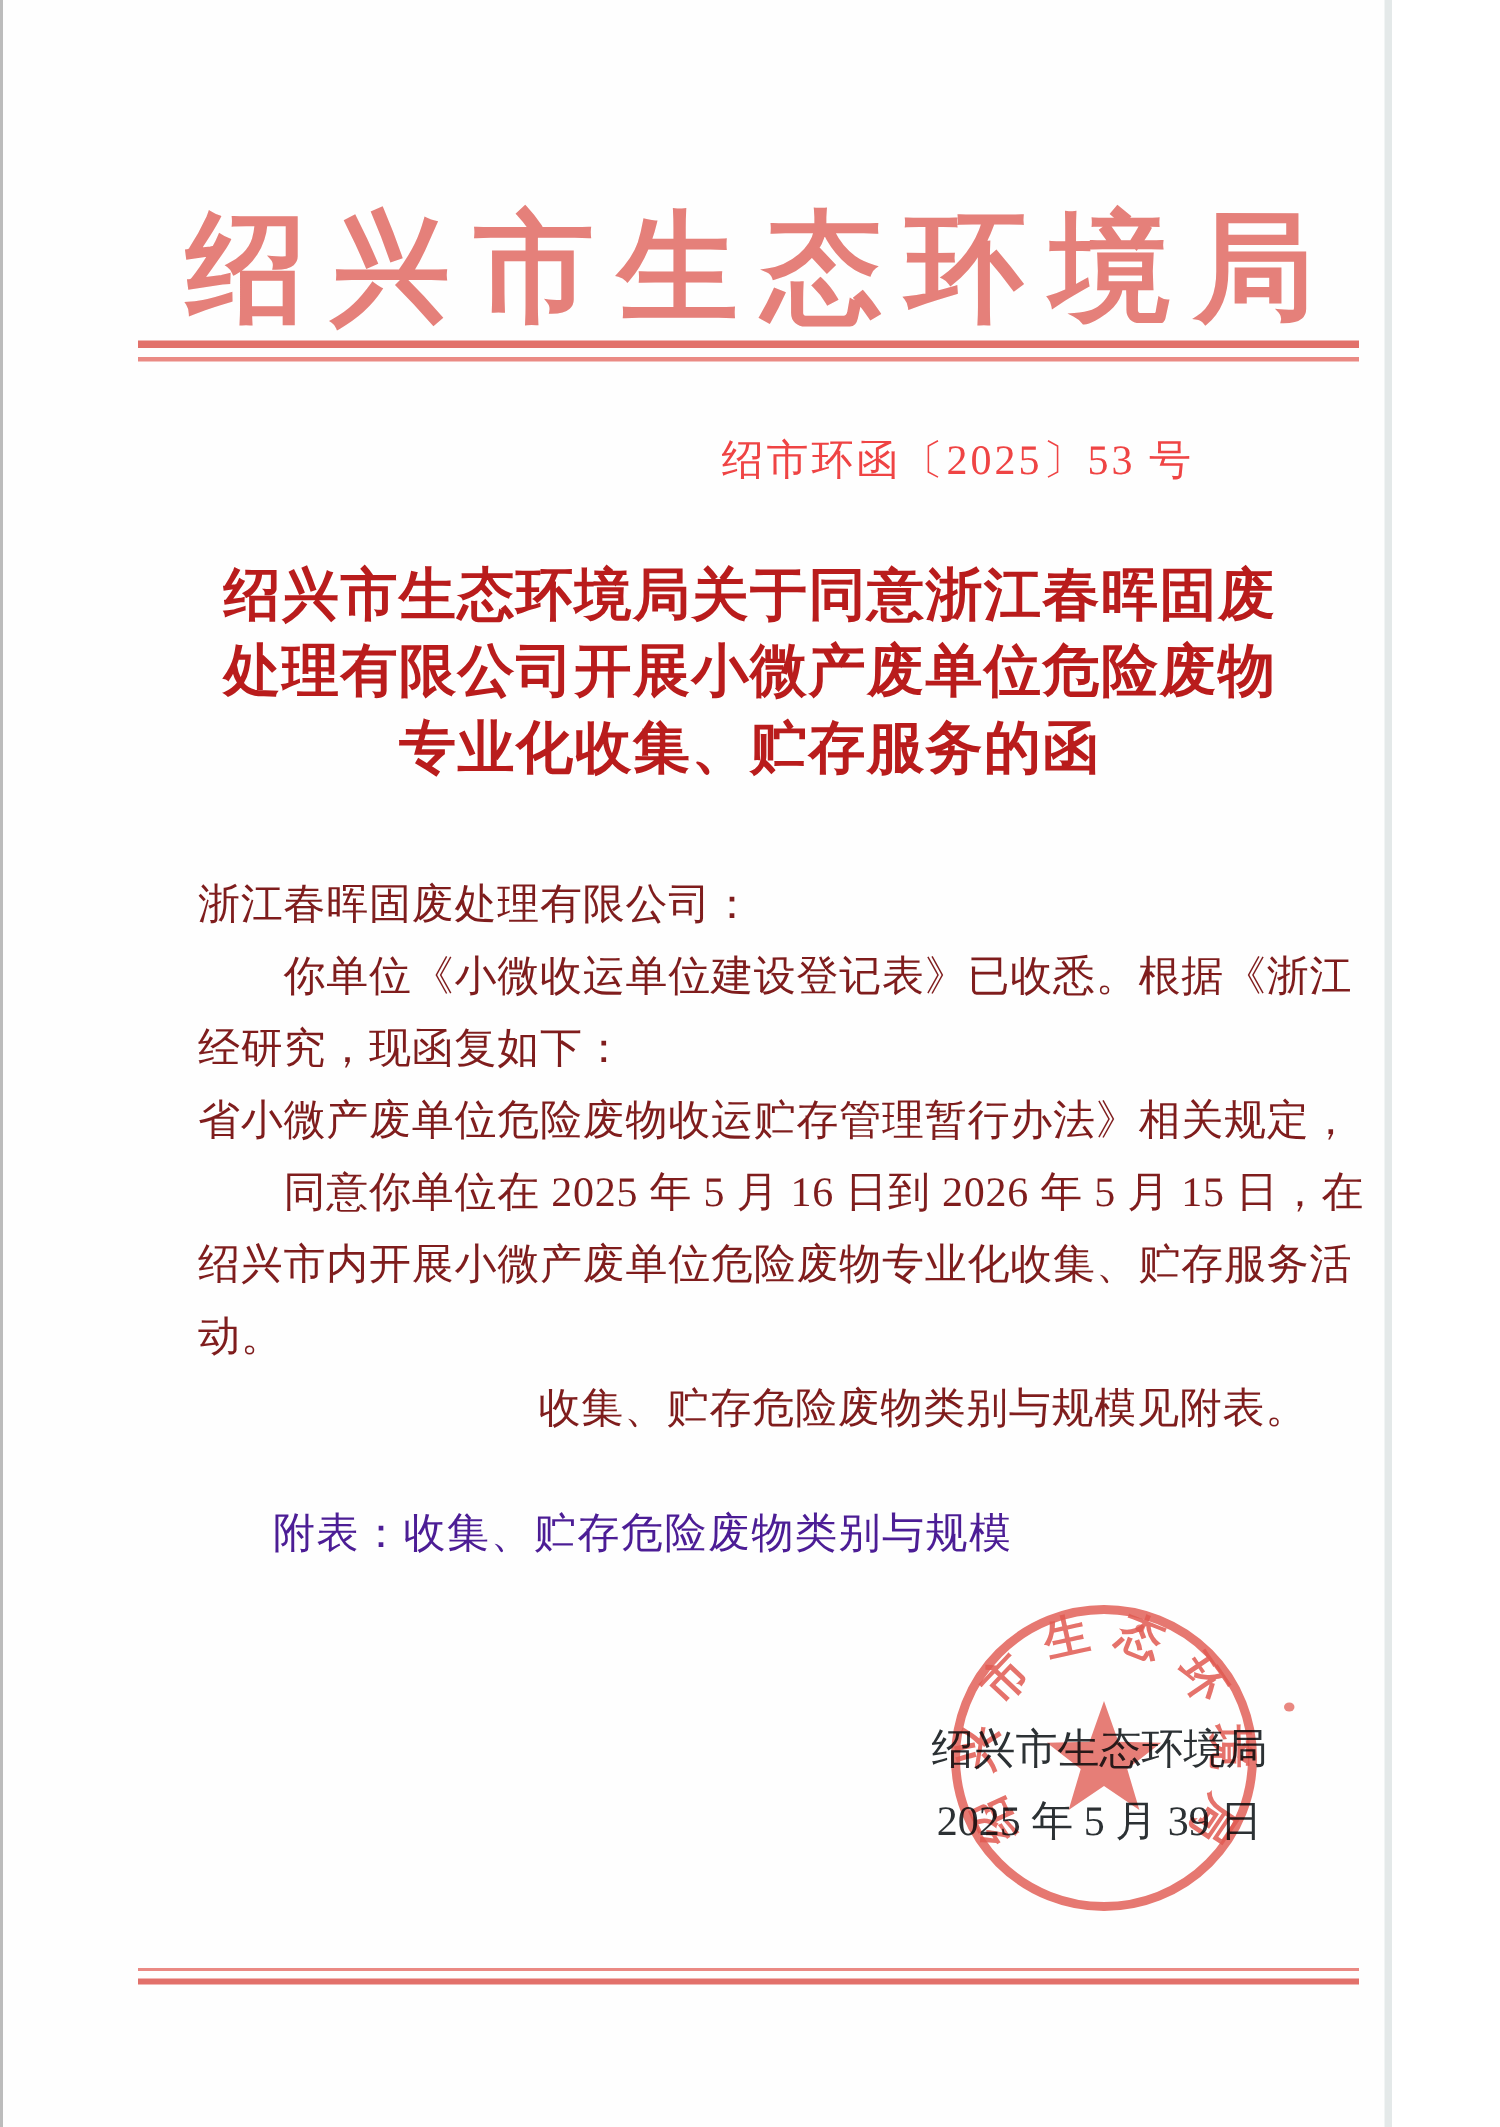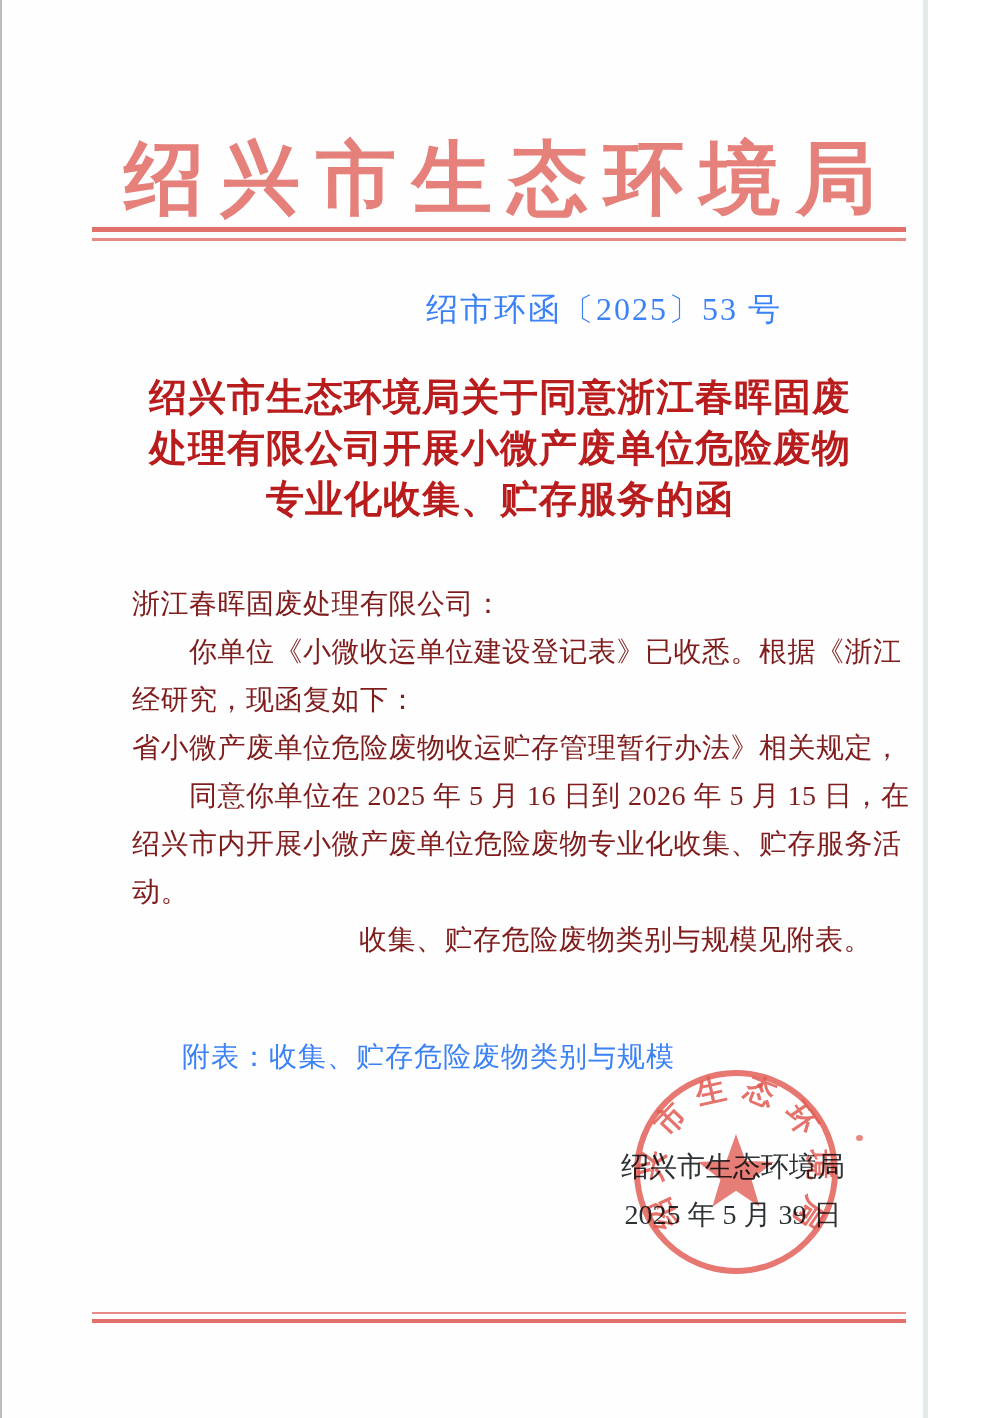--- a/index.html
+++ b/index.html
@@ -23,43 +23,43 @@
     color:#e5807a;
     white-space:nowrap;
   }
   .rule{position:absolute;left:92px;width:814px;}
   .rule-top-thick{top:227px;height:5px;background:#e2716b;}
   .rule-top-thin{top:238px;height:2.5px;background:#ea8a84;}
   .rule-bottom-thin{top:1312px;height:2px;background:#ea8a84;}
   .rule-bottom-thick{top:1319px;height:4px;background:#e2716b;}
 
   .doc-number{
-    position:absolute;top:288px;right:146px;
-    font-size:32px;color:#3b82f6;letter-spacing:2px;
+    position:absolute;top:288px;right:132px;
+    font-size:28px;color:#ef4444;letter-spacing:2px;
     white-space:nowrap;
   }
 
   .title{
     position:absolute;top:372px;left:130px;width:740px;
     text-align:center;color:#b91c1c;
     font-size:38px;font-weight:bold;line-height:51px;
     letter-spacing:1px;
   }
 
   .body-text{
     position:absolute;top:580px;left:132px;width:740px;
     font-size:28px;line-height:48px;color:#7f1d1d;
     letter-spacing:0.5px;
   }
   .body-line{white-space:nowrap;}
   .body-line.indent{text-indent:57px;text-align:right;}
 
   .attachment{
-    position:absolute;top:1038px;left:132px;width:740px;
-    font-size:28px;color:#3b82f6;text-indent:50px;letter-spacing:1px;
+    position:absolute;top:1003px;left:132px;width:740px;
+    font-size:28px;color:#4c1d95;text-indent:50px;letter-spacing:1px;
     white-space:nowrap;
   }
 
   .sign-block{
     position:absolute;top:1143px;left:612px;width:242px;
     text-align:center;color:#2c3134;
     font-size:28px;line-height:48px;
     white-space:nowrap;
     z-index:1;
   }

